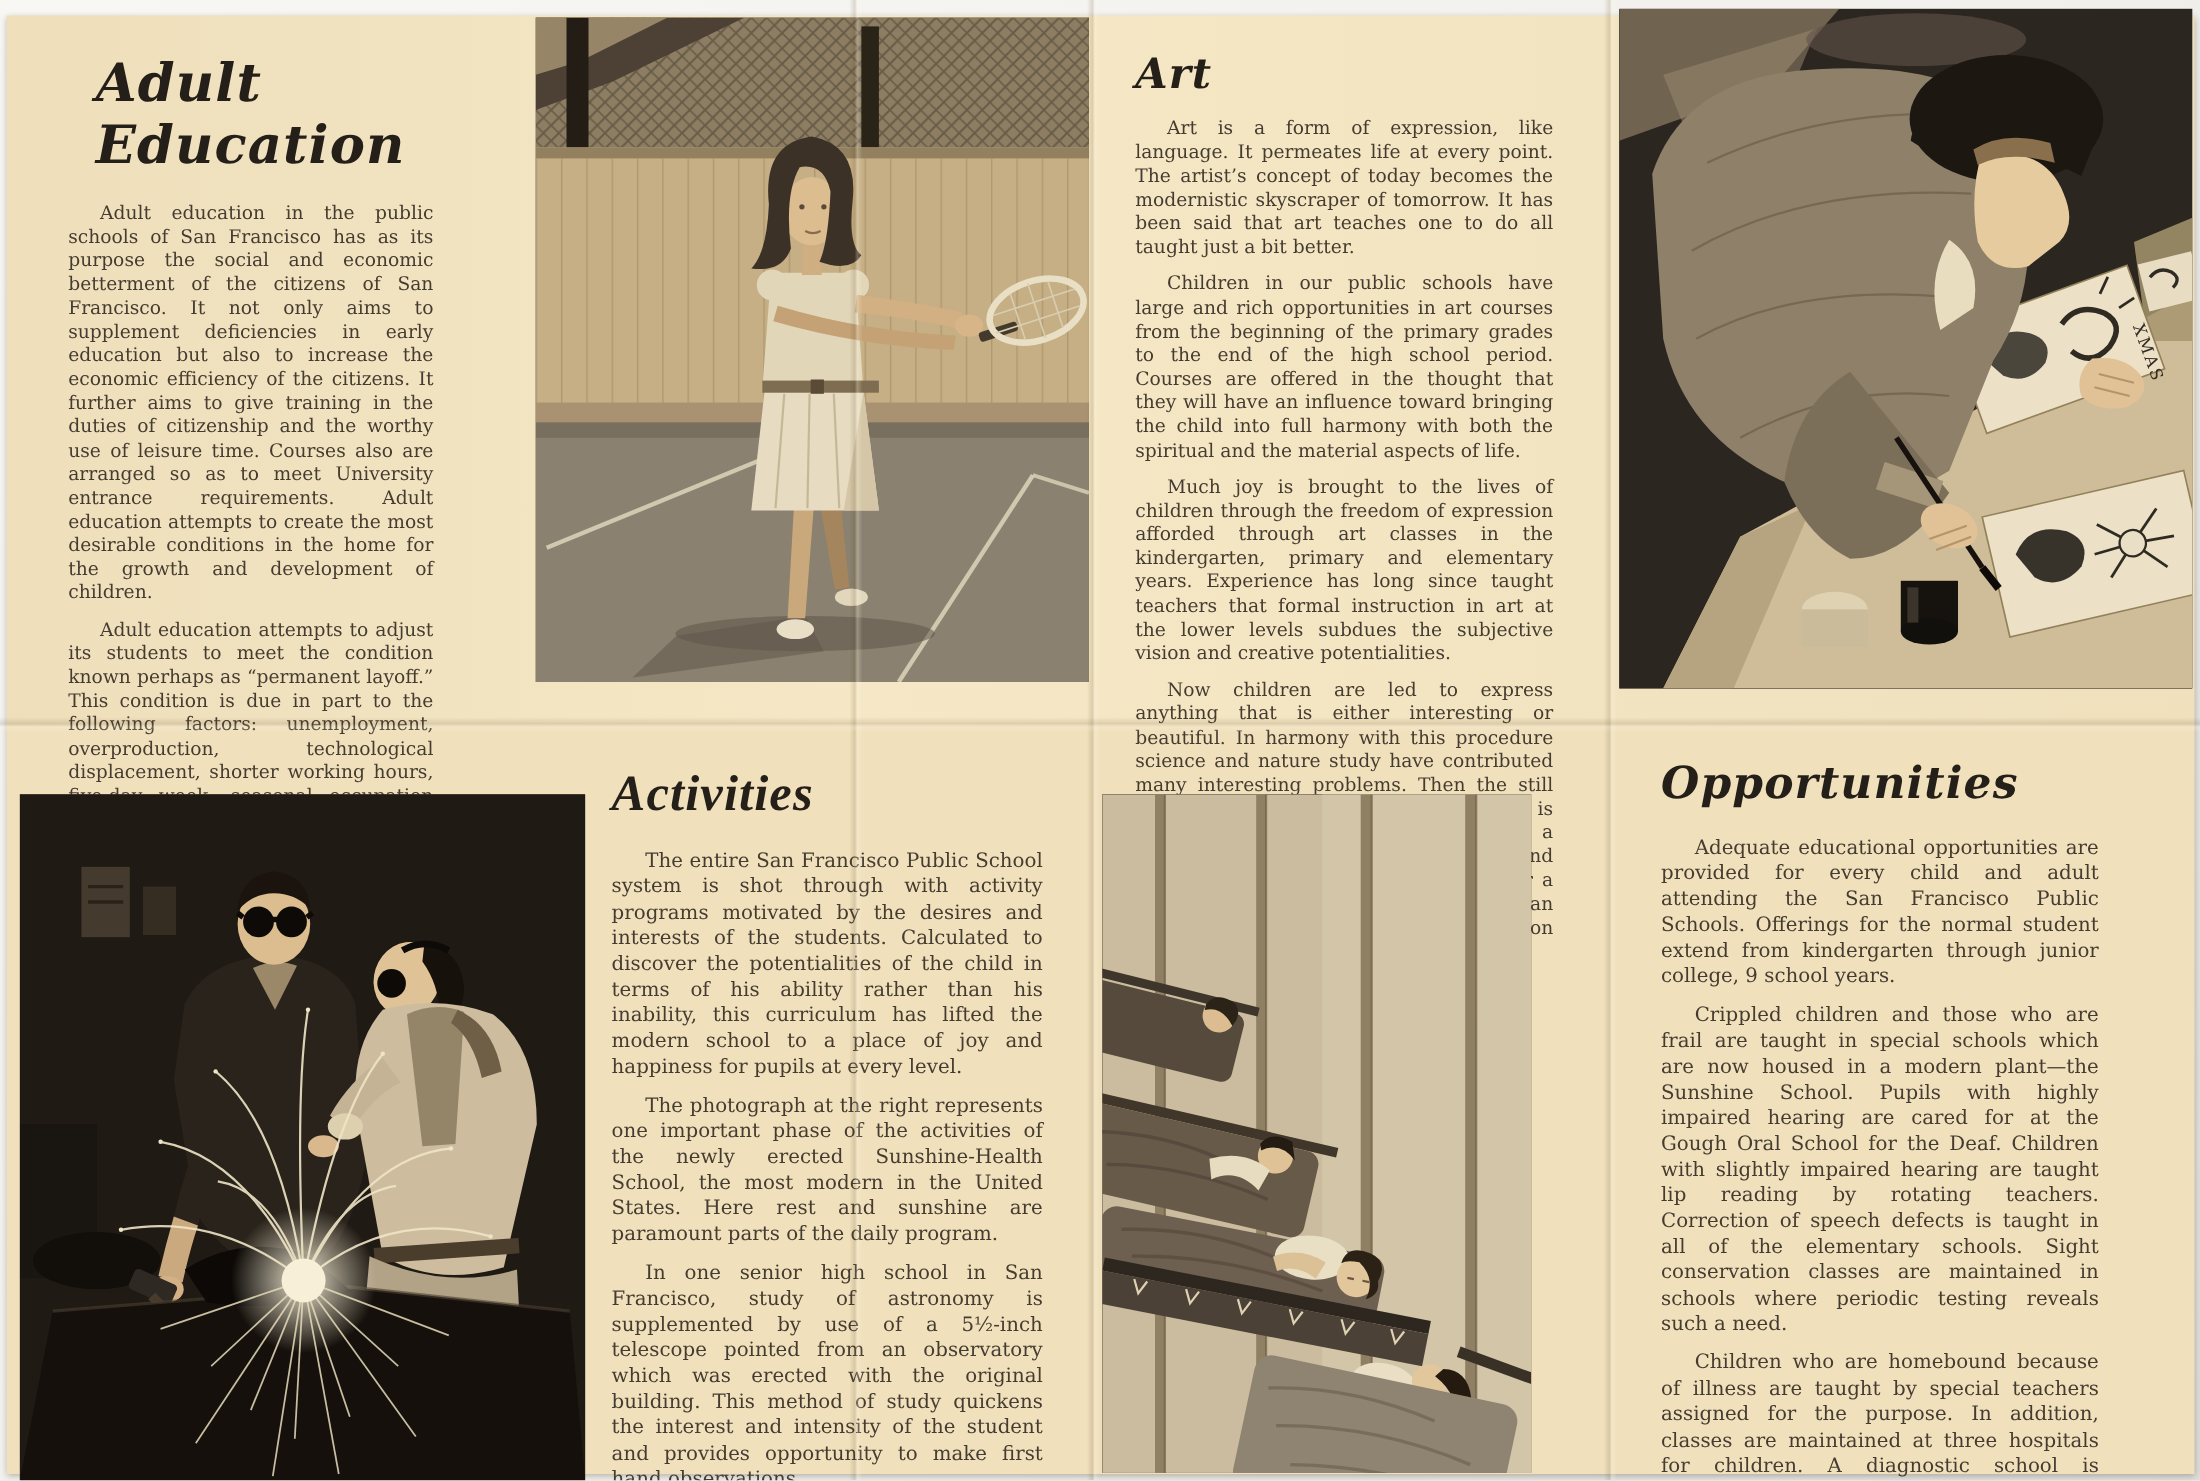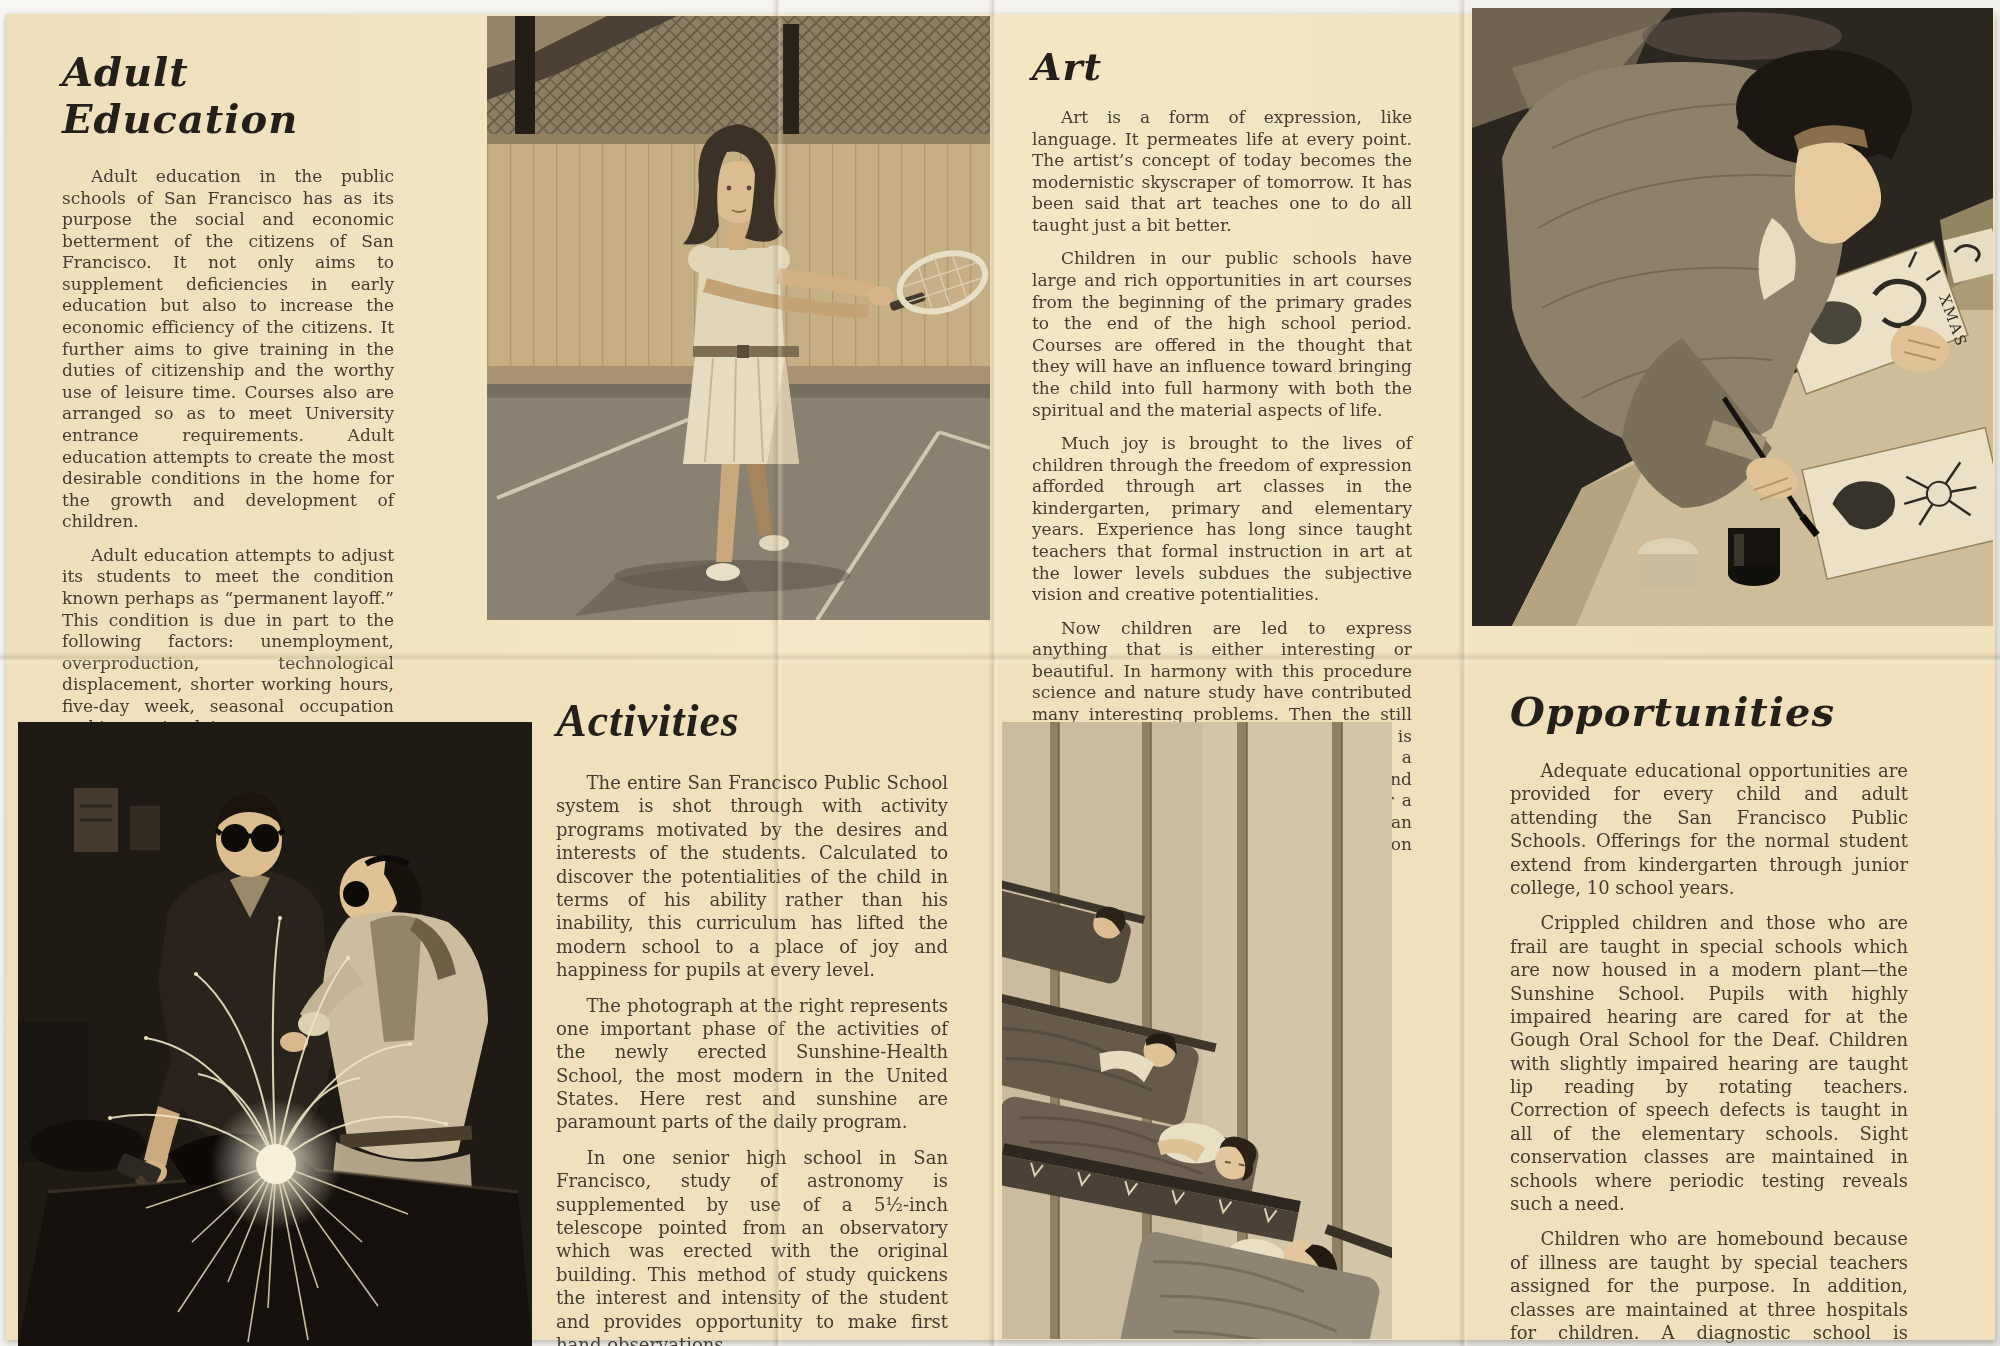--- a/index.html
+++ b/index.html
@@ -17,21 +17,21 @@
          background:linear-gradient(90deg,rgba(90,66,30,0) 0%,rgba(90,66,30,0.16) 42%,rgba(255,250,232,0.28) 62%,rgba(90,66,30,0) 100%);}
   .hcrease{position:absolute;left:0;right:0;height:14px;z-index:4;pointer-events:none;
          background:linear-gradient(180deg,rgba(90,66,30,0) 0%,rgba(90,66,30,0.15) 42%,rgba(255,250,232,0.22) 64%,rgba(90,66,30,0) 100%);}
   .col{position:absolute;z-index:2;color:#453c31;}
   .col h2{margin:0 0 24px 0;font-style:italic;font-weight:bold;color:#241f19;
           font-family:"DejaVu Serif",serif;letter-spacing:1px;}
   .col p{margin:0 0 12px 0;text-align:justify;text-indent:1.7em;}
   .col-top p{font-size:17px;line-height:1.27;}
   .col-bot p{font-size:18px;line-height:1.30;}
   #sec-adult{left:62px;top:48px;width:332px;}
-  #sec-adult h2{font-size:40px;}
+  #sec-adult h2{font-size:48px;margin-left:25px;}
   #sec-art{left:1032px;top:44px;width:380px;}
   #sec-art h2{font-size:38px;margin-bottom:18px;}
   #sec-activities{left:556px;top:694px;width:392px;}
   #sec-activities h2{font-size:46px;font-family:Liberation Serif, serif;}
   #sec-opportunities{left:1510px;top:688px;width:398px;}
   #sec-opportunities h2{font-size:40px;}
   .photo{position:absolute;z-index:2;overflow:hidden;background:#3a3228;}
   .photo svg{display:block;width:100%;height:100%;}
   #ph-tennis{left:487px;top:16px;width:503px;height:604px;}
   #ph-paint{left:1472px;top:8px;width:521px;height:618px;}
@@ -65,21 +65,21 @@
   <div class="col col-bot" id="sec-activities">
     <h2>Activities</h2>
     <p>The entire San Francisco Public School system is shot through with activity programs motivated by the desires and interests of the students. Calculated to discover the potentialities of the child in terms of his ability rather than his inability, this curriculum has lifted the modern school to a place of joy and happiness for pupils at every level.</p>
     <p>The photograph at the right represents one important phase of the activities of the newly erected Sunshine-Health School, the most modern in the United States. Here rest and sunshine are paramount parts of the daily program.</p>
     <p>In one senior high school in San Francisco, study of astronomy is supplemented by use of a 5½-inch telescope pointed from an observatory which was erected with the original building. This method of study quickens the interest and intensity of the student and provides opportunity to make first hand observations.</p>
 
   </div>
 
   <div class="col col-bot" id="sec-opportunities">
     <h2>Opportunities</h2>
-    <p>Adequate educational opportunities are provided for every child and adult attending the San Francisco Public Schools. Offerings for the normal student extend from kindergarten through junior college, 10 school years.</p>
+    <p>Adequate educational opportunities are provided for every child and adult attending the San Francisco Public Schools. Offerings for the normal student extend from kindergarten through junior college, 9 school years.</p>
     <p>Crippled children and those who are frail are taught in special schools which are now housed in a modern plant—the Sunshine School. Pupils with highly impaired hearing are cared for at the Gough Oral School for the Deaf. Children with slightly impaired hearing are taught lip reading by rotating teachers. Correction of speech defects is taught in all of the elementary schools. Sight conservation classes are maintained in schools where periodic testing reveals such a need.</p>
     <p>Children who are homebound because of illness are taught by special teachers assigned for the purpose. In addition, classes are maintained at three hospitals for children. A diagnostic school is operated for the placement of children who may be temporarily handicapped by social maladjustments. Added care is taken in the study of atypical children who are instructed by teachers especially selected for this important work which is under the general direction of specialists.</p>
   </div>
 
   <div class="photo" id="ph-tennis" aria-label="Girl playing tennis on an outdoor court in front of a wooden fence">
     <svg viewBox="0 0 503 604" preserveAspectRatio="none">
       <defs>
         <pattern id="mesh" width="14" height="14" patternUnits="userSpaceOnUse">
           <path d="M0 14 L14 0 M-2 2 L2 -2 M12 16 L16 12" stroke="#5f5442" stroke-width="2" fill="none"></path>
           <path d="M0 0 L14 14" stroke="#5f5442" stroke-width="1.4" fill="none"></path>

